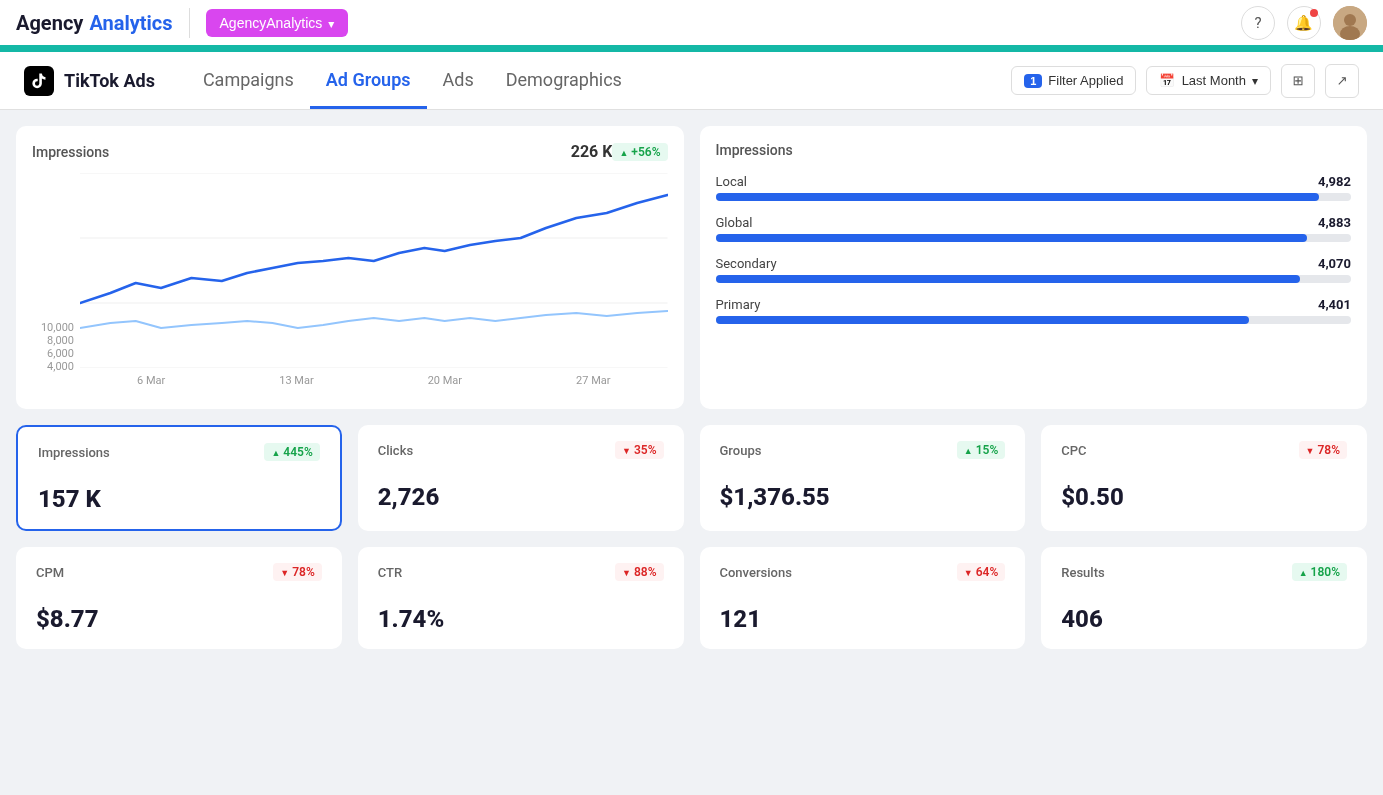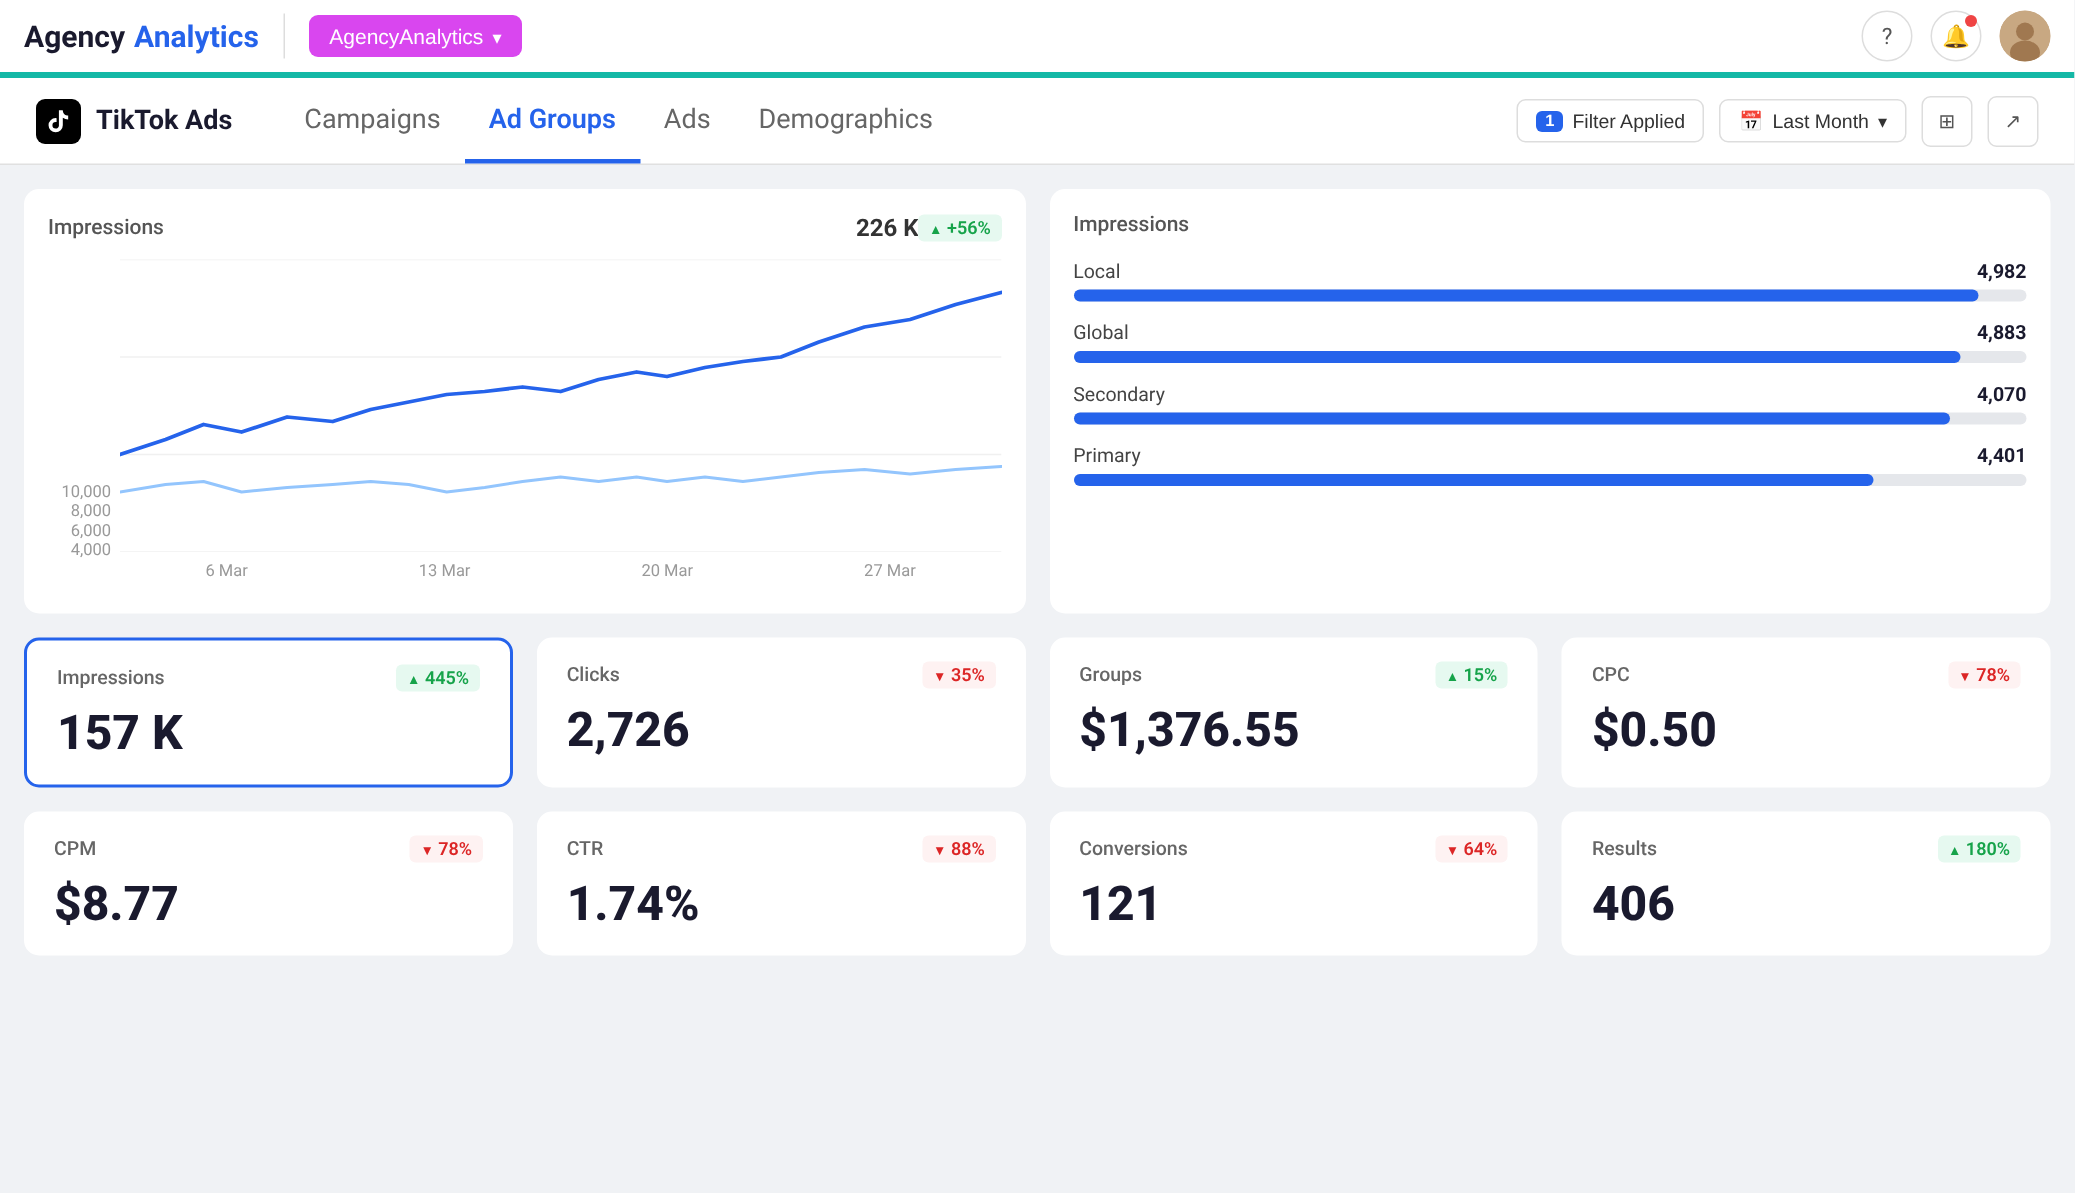--- a/index.html
+++ b/index.html
@@ -5,21 +5,21 @@
     * { box-sizing: border-box; margin: 0; padding: 0; }
     body { font-family: -apple-system, BlinkMacSystemFont, 'Segoe UI', Roboto, sans-serif; background: #f0f2f5; color: #333; }
 
     
     .top-nav {
       background: #fff;
       display: flex;
       align-items: center;
       padding: 0 16px;
       height: 52px;
-      border-bottom: 4px solid #14b8a6;
+      border-bottom: 7px solid #14b8a6;
     }
     .logo { display: flex; align-items: center; gap: 6px; font-size: 20px; font-weight: 700; color: #1a1a2e; }
     .logo span.agency { color: #1a1a2e; }
     .logo span.analytics { color: #2563eb; }
     .logo-divider { width: 1px; height: 30px; background: #ddd; margin: 0 16px; }
     .agency-btn {
       background: #d946ef;
       color: #fff;
       border: none;
       border-radius: 6px;
@@ -171,21 +171,21 @@
       padding: 16px 20px;
       display: flex;
       flex-direction: column;
       gap: 8px;
     }
     .metric-card.selected {
       border: 2px solid #2563eb;
     }
     .metric-card-header { display: flex; align-items: center; justify-content: space-between; }
     .metric-label { font-size: 13px; color: #666; font-weight: 500; }
-    .metric-value { font-size: 32px; font-weight: 800; color: #1a1a2e; margin-top: 0; }
+    .metric-value { font-size: 24px; font-weight: 800; color: #1a1a2e; margin-top: 16px; }
 
     
     .chart-svg-container { position: relative; height: 220px; }
     .chart-svg-container svg { width: 100%; height: 100%; }
 
     .chevron-down::after { content: '▾'; font-size: 12px; }
     .arrow-up::before { content: '▲'; font-size: 9px; margin-right: 1px; }
     .arrow-down::before { content: '▼'; font-size: 9px; margin-right: 1px; }
   </style>
 </head>

